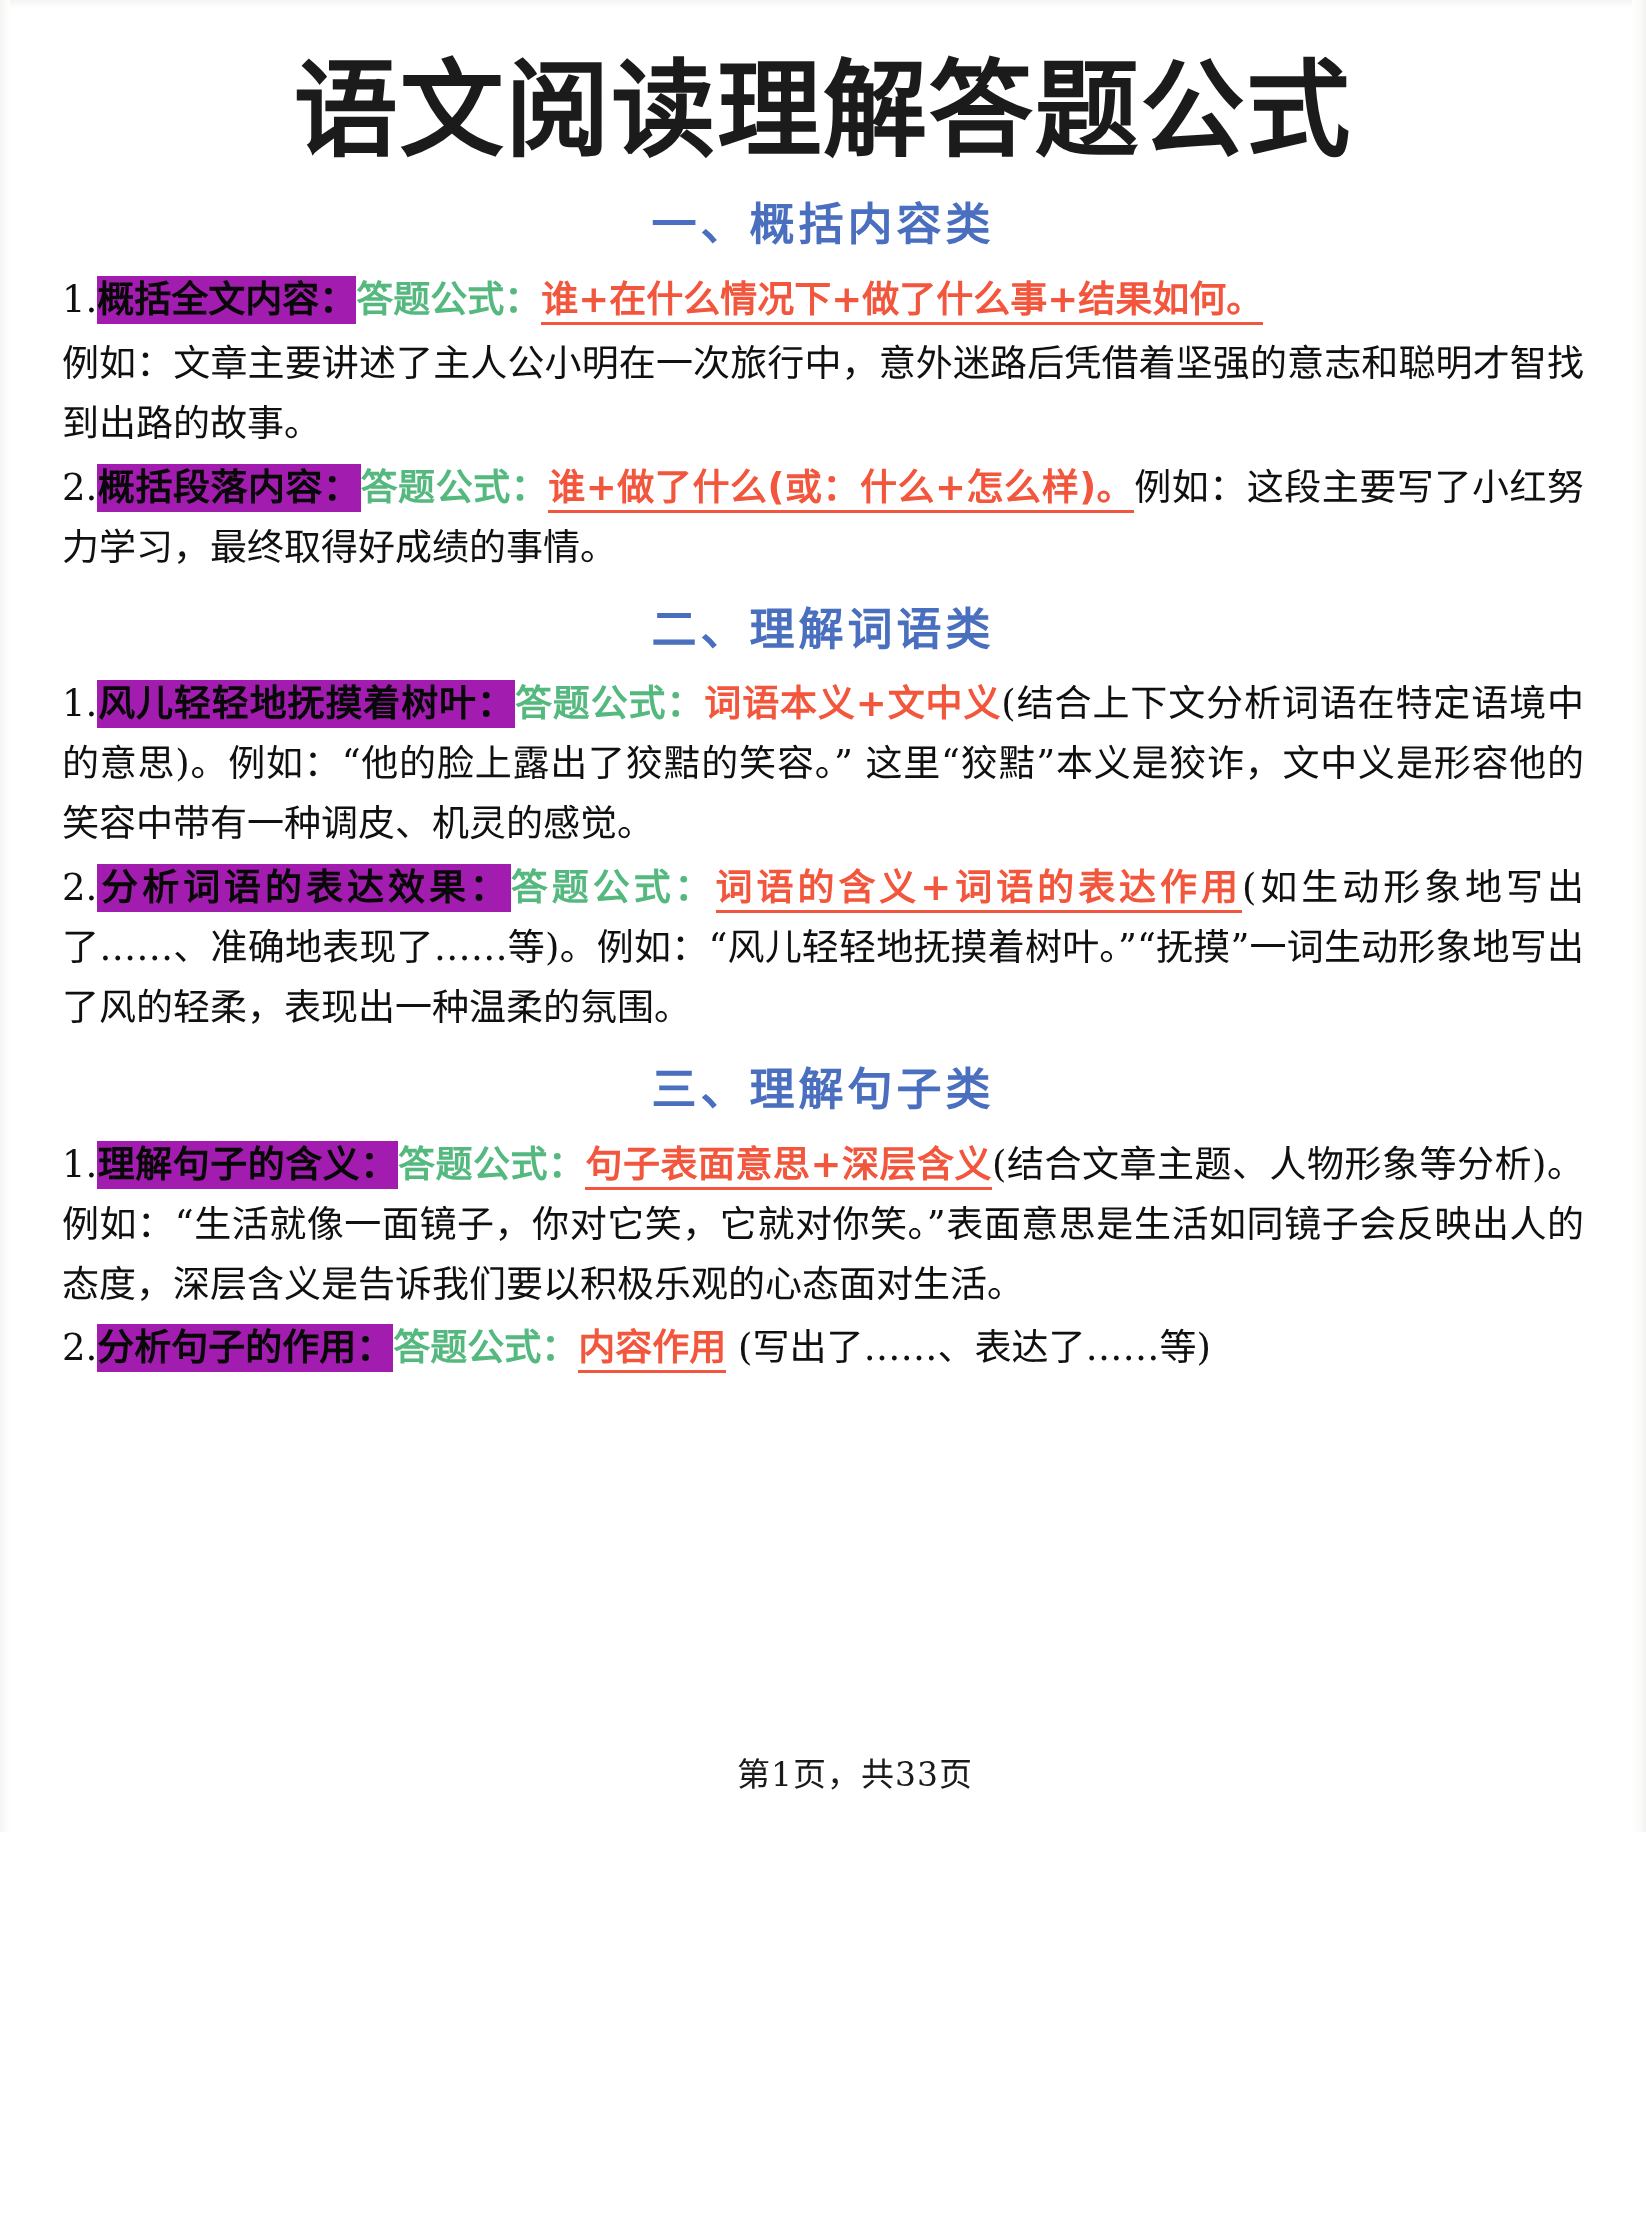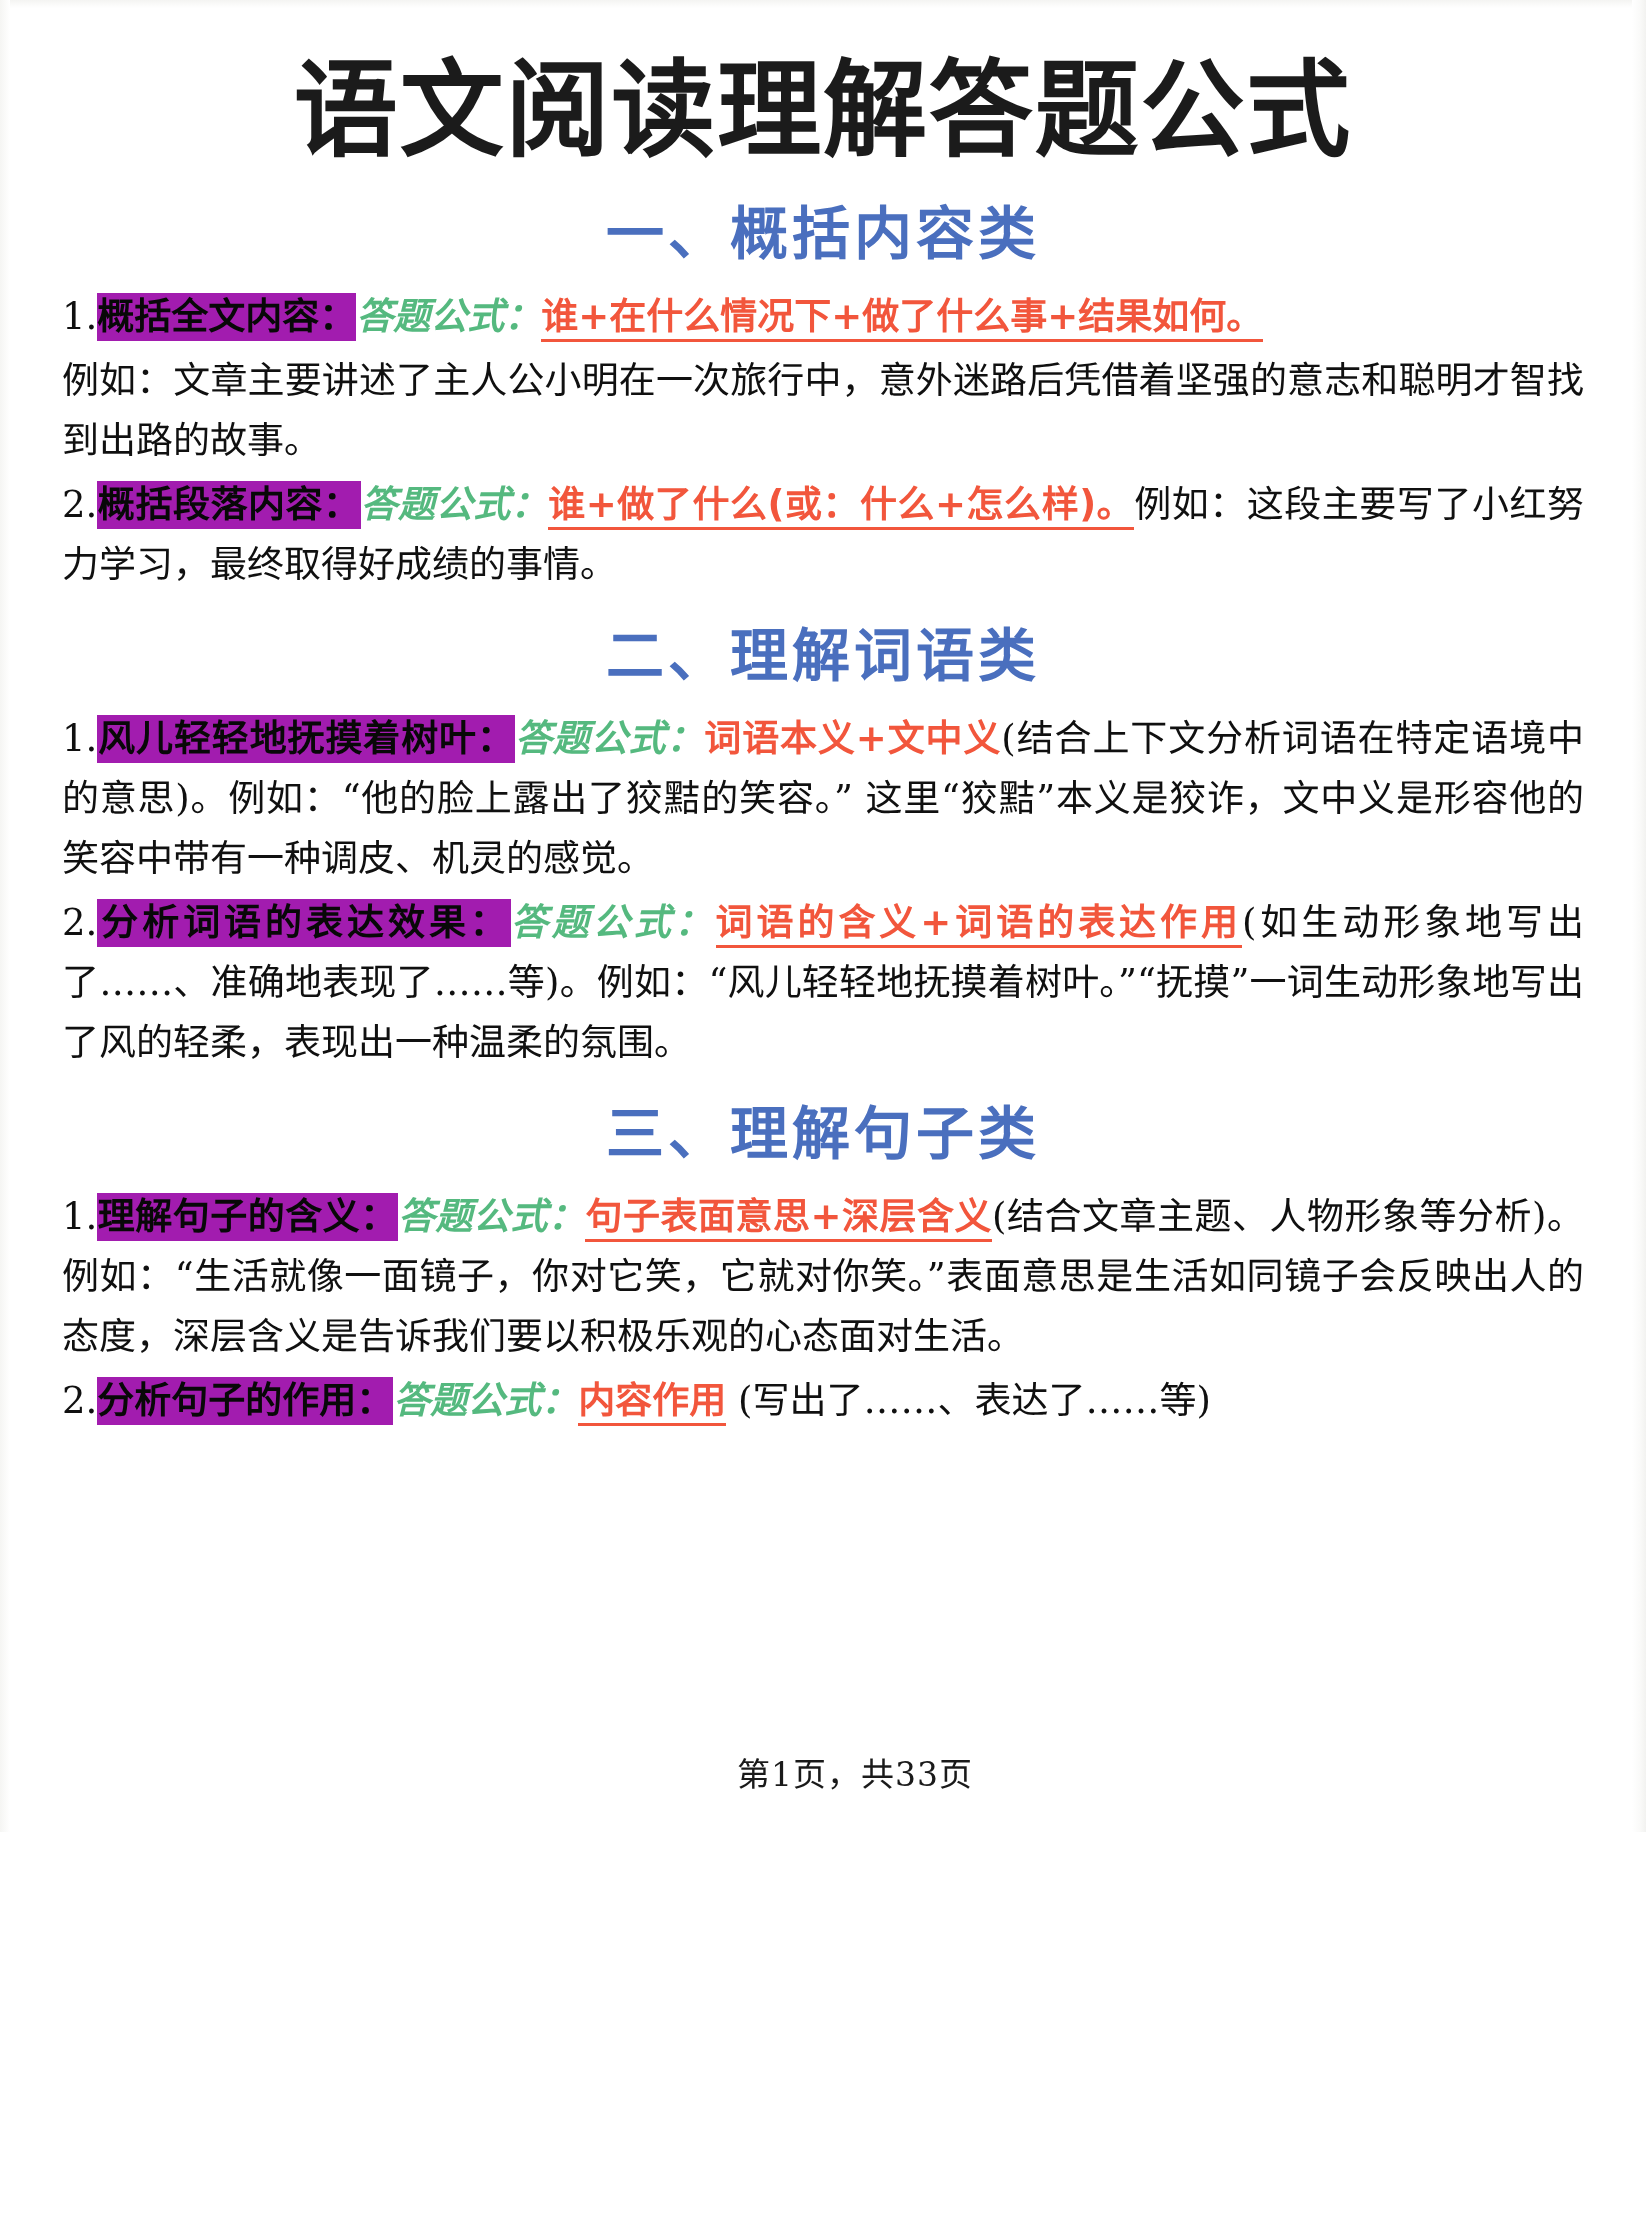--- a/index.html
+++ b/index.html
@@ -67,21 +67,21 @@
     margin: 48px 0 6px 0;
     white-space: nowrap;
     transform: scaleX(0.98);
   }
 
   
   .section-header {
     text-align: center;
     font-family: "DejaVu Sans", "Liberation Sans", sans-serif;
     font-weight: 700;
-    font-size: 58px;
+    font-size: 45px;
     line-height: 1.35;
     color: #4a6fbe;
     letter-spacing: 4px;
     margin: 22px 0 14px 0;
   }
 
   
   .para {
     font-family: "DejaVu Serif", "Liberation Serif", serif;
     font-size: 37px;
@@ -109,21 +109,20 @@
     background: #a21caf;
     padding: 2px 0 3px 0;
     box-decoration-break: clone;
     -webkit-box-decoration-break: clone;
   }
   .formula-label {
     font-family: "DejaVu Sans", "Liberation Sans", sans-serif;
     font-weight: 700;
     font-size: 37px;
     color: #55b97f;
-    font-style: italic;
   }
   .formula {
     font-family: "DejaVu Sans", "Liberation Sans", sans-serif;
     font-weight: 700;
     font-size: 37px;
     color: #f2563c;
     border-bottom: 3px solid #f2563c;
     padding-bottom: 1px;
   }
   .formula.nounderline {

